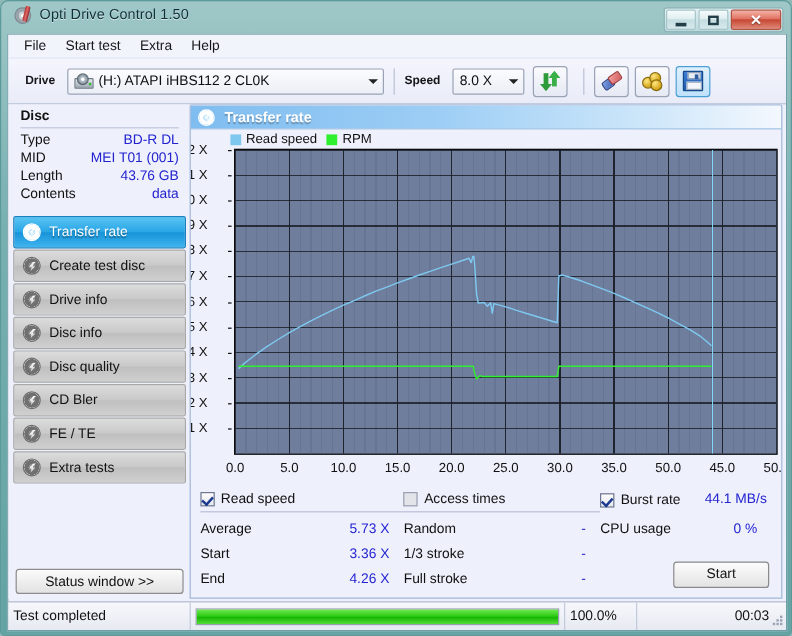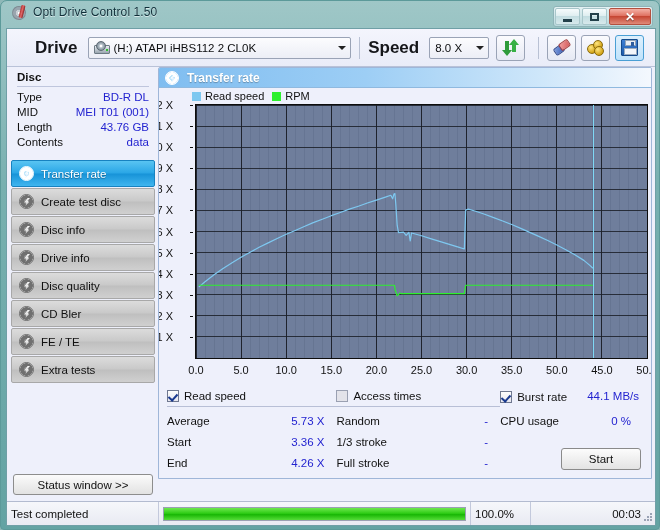--- a/index.html
+++ b/index.html
@@ -96,21 +96,21 @@
   }
 
   
   .toolbar {
     height: 38px;
     background: linear-gradient(180deg,#f4f5fd 0%,#e9ecf8 100%);
     display: flex; align-items: center;
     padding: 0 6px;
     border-bottom: 1px solid #b9c2d8;
   }
-  .tb-label { font-size: 17px; font-weight: bold; color: #15161a; margin: 0 10px 0 22px; }
+  .tb-label { font-size: 10px; font-weight: bold; color: #15161a; margin: 0 10px 0 8px; }
   .combo {
     height: 22px;
     background: linear-gradient(180deg,#fcfcfe,#eceef6);
     border: 1px solid #9aa3b6;
     border-radius: 2px;
     display: flex; align-items: center;
     font-size: 11.5px; color: #0d0e10;
     padding: 0 0 0 3px;
     position: relative;
   }
@@ -392,20 +392,26 @@
         <div class="gl-max"></div>
       </div>
       <div class="winbtn close">
         <span>✕</span>
       </div>
     </div>
   </div>
 
   <div id="client">
 
+    <div class="menubar">
+      <div class="menuitem">File</div>
+      <div class="menuitem">Start test</div>
+      <div class="menuitem">Extra</div>
+      <div class="menuitem">Help</div>
+    </div>
 
     <div class="toolbar">
       <div class="tb-label">Drive</div>
       <div class="combo" id="drive-combo">
         <div class="drive-icon">
           <div class="body"></div>
             <div class="disc2"></div>
             <div class="led"></div>
         </div>
         <span>(H:)  ATAPI iHBS112  2 CL0K</span>
@@ -485,25 +491,25 @@
             <div class="navitem selected">
               <span class="nav-ico"></span>
               <span>Transfer rate</span>
             </div>
             <div class="navitem">
               <span class="nav-ico"></span>
               <span>Create test disc</span>
             </div>
             <div class="navitem">
               <span class="nav-ico"></span>
-              <span>Disc info</span>
+              <span>Drive info</span>
             </div>
             <div class="navitem">
               <span class="nav-ico"></span>
-              <span>Drive info</span>
+              <span>Disc info</span>
             </div>
             <div class="navitem">
               <span class="nav-ico"></span>
               <span>Disc quality</span>
             </div>
             <div class="navitem">
               <span class="nav-ico"></span>
               <span>CD Bler</span>
             </div>
             <div class="navitem">

